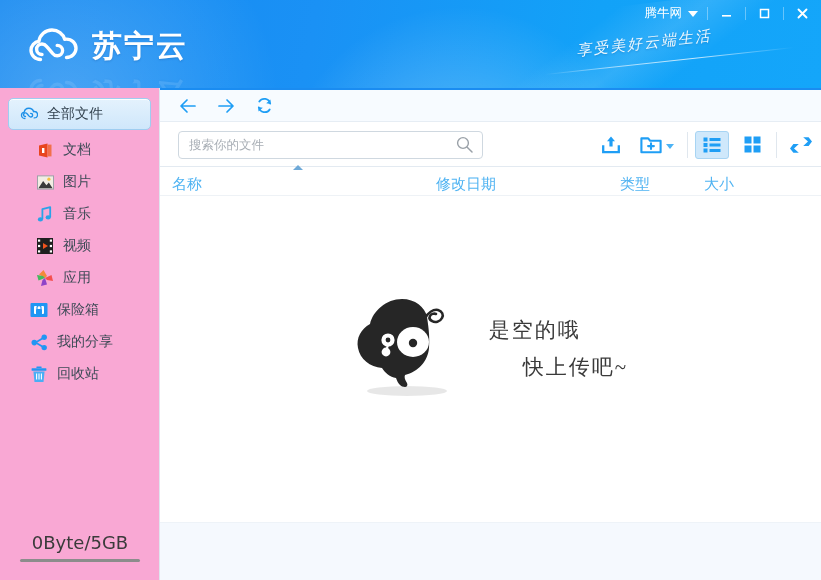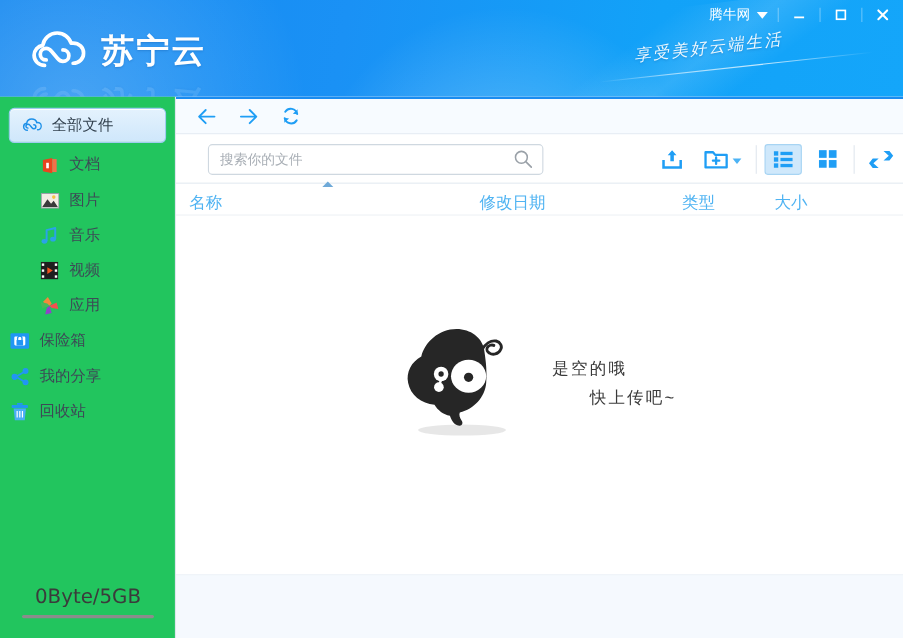--- a/index.html
+++ b/index.html
@@ -124,21 +124,21 @@
     border-left: 1px solid rgba(255,255,255,0.35);
     cursor: default;
   }
   .tb-btn svg { display: block; }
 
   
   .sidebar {
     position: absolute;
     left: 0; top: 88px;
     width: 160px; height: 492px;
-    background: #22c55e;
+    background: #f9a8d4;
     border-right: 1px solid #dfe6ee;
     box-sizing: border-box;
   }
   .nav-active {
     margin: 10px 8px 4px 8px;
     height: 30px;
     border: 1px solid #9fcdf0;
     border-radius: 5px;
     background: linear-gradient(180deg, #e4f2fd 0%, #cfe7fb 100%);
     display: flex;
@@ -151,21 +151,21 @@
   .nav-active .nav-label { color: #33424f; font-size: 14px; }
   .nav-item {
     height: 32px;
     display: flex;
     align-items: center;
     gap: 9px;
     padding-left: 36px;
     cursor: default;
     text-align: center;
   }
-  .nav-item.root { padding-left: 9px; }
+  .nav-item.root { padding-left: 30px; }
   .nav-label { font-size: 14px; color: #3d4a56; }
   .nav-ico {
     width: 18px; height: 18px;
     display: flex;
     align-items: center;
     justify-content: center;
     flex: 0 0 18px;
   }
   .nav-ico svg { display: block; }
 
@@ -234,21 +234,21 @@
     left: 0; top: 35px;
     width: 661px; height: 44px;
     background: #ffffff;
     border-bottom: 1px solid #e3eaf1;
     display: flex;
     align-items: center;
     box-sizing: border-box;
   }
   .search-wrap {
     position: relative;
-    margin-left: 29px;
+    margin-left: 18px;
     width: 303px; height: 26px;
     border: 1px solid #cfd8e0;
     border-radius: 4px;
     background: #ffffff;
     display: flex;
     align-items: center;
   }
   .search-input {
     border: 0;
     outline: none;
@@ -335,22 +335,22 @@
   .empty {
     position: absolute;
     left: 0; top: 108px;
     width: 661px; height: 306px;
     display: flex;
     align-items: center;
     justify-content: center;
     gap: 26px;
   }
   .empty-text {
-    font-family: Liberation Sans, sans-serif;
-    font-size: 15px;
+    font-family: Liberation Serif, serif;
+    font-size: 21px;
     color: #3a3a3a;
     line-height: 1.75;
     letter-spacing: 2px;
   }
   .empty-text .line2 { padding-left: 34px; }
 
   .footer-strip {
     position: absolute;
     left: 0; bottom: 0;
     width: 661px; height: 58px;

